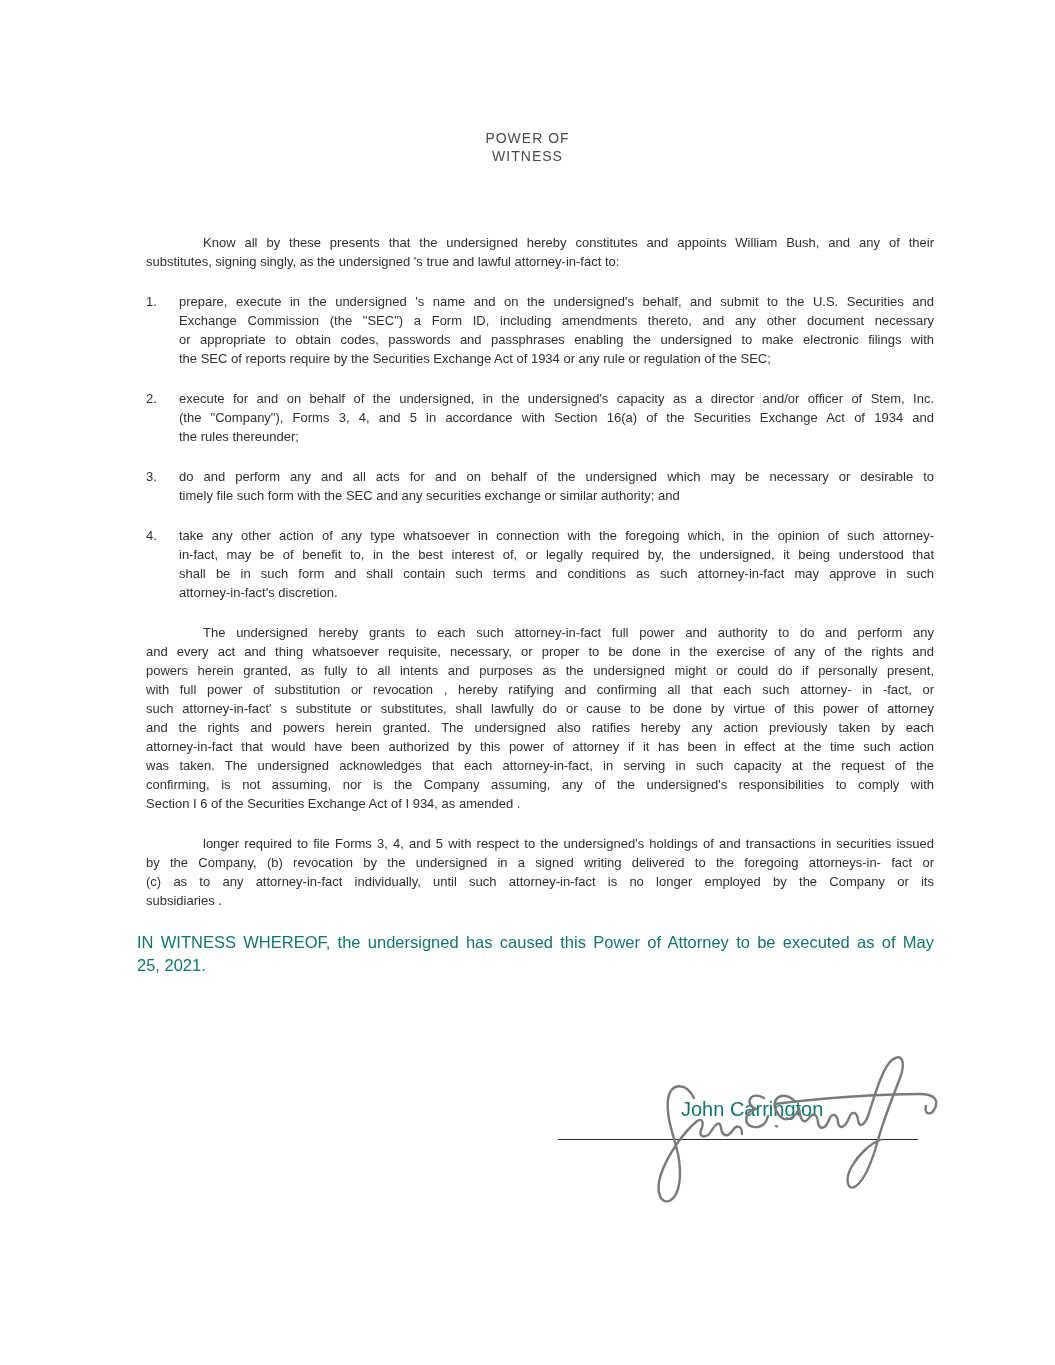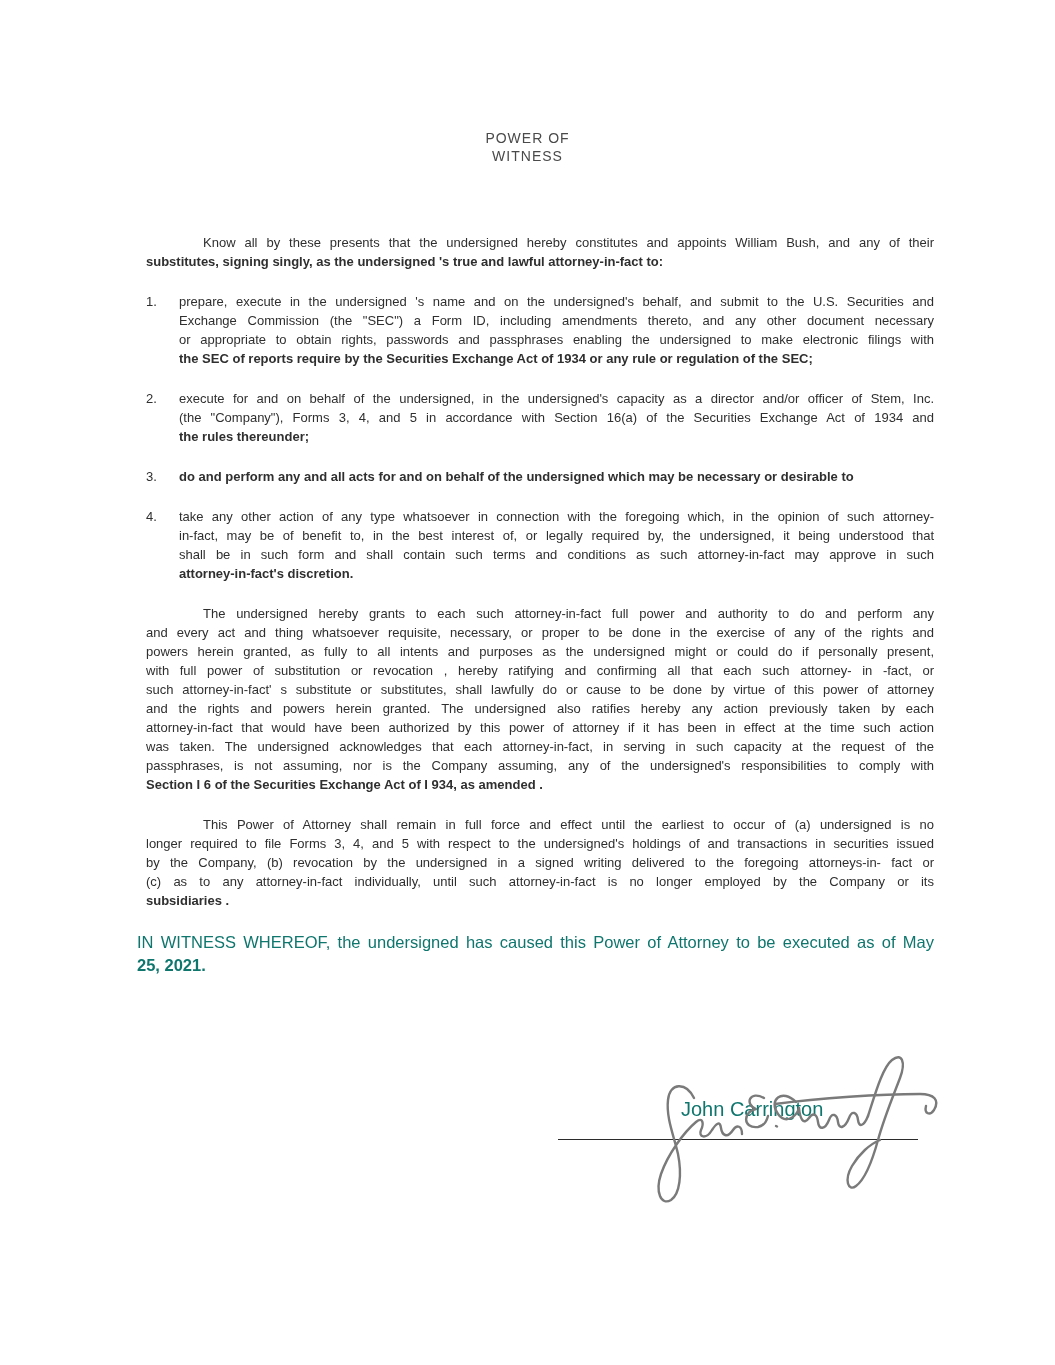--- a/index.html
+++ b/index.html
@@ -27,21 +27,21 @@
   .body {
     position: absolute;
     top: 233px;
     left: 146px;
     width: 788px;
     font-size: 13px;
     line-height: 19px;
   }
   .body > * + * { margin-top: 21px; }
   .line { text-align: justify; text-align-last: justify; }
-  .line:last-child { text-align-last: left; font-weight: bold; }
+  .line:last-child { text-align-last: left; }
   .indent-first .line:first-child { text-indent: 57px; }
   .list-item { display: flex; }
   .num { width: 33px; flex: 0 0 33px; }
   .item-lines { flex: 1; min-width: 0; }
   .witness {
     margin-left: -9px;
     width: 797px;
     font-size: 16.5px;
     line-height: 23px;
     color: #0f766e;
@@ -83,38 +83,39 @@
     <div class="para indent-first">
         <div class="line">Know all by these presents that the undersigned hereby constitutes and appoints William Bush, and any of their</div>
         <div class="line">substitutes, signing singly, as the undersigned 's true and lawful attorney-in-fact to:</div>
       </div>
 
     <div class="list-item">
       <div class="num">1.</div>
       <div class="item-lines">
           <div class="line">prepare, execute in the undersigned 's name and on the undersigned's behalf, and submit to the U.S. Securities and</div>
           <div class="line">Exchange Commission (the "SEC") a Form ID, including amendments thereto, and any other document necessary</div>
-          <div class="line">or appropriate to obtain rights, passwords and passphrases enabling the undersigned to make electronic filings with</div>
+          <div class="line">or appropriate to obtain codes, passwords and passphrases enabling the undersigned to make electronic filings with</div>
           <div class="line">the SEC of reports require by the Securities Exchange Act of 1934 or any rule or regulation of the SEC;</div>
         </div>
     </div>
 
     <div class="list-item">
       <div class="num">2.</div>
       <div class="item-lines">
           <div class="line">execute for and on behalf of the undersigned, in the undersigned's capacity as a director and/or officer of Stem, Inc.</div>
           <div class="line">(the "Company"), Forms 3, 4, and 5 in accordance with Section 16(a) of the Securities Exchange Act of 1934 and</div>
           <div class="line">the rules thereunder;</div>
         </div>
     </div>
 
     <div class="list-item">
       <div class="num">3.</div>
       <div class="item-lines">
           <div class="line">do and perform any and all acts for and on behalf of the undersigned which may be necessary or desirable to</div>
+          <div class="line">timely file such form with the SEC and any securities exchange or similar authority; and</div>
         </div>
     </div>
 
     <div class="list-item">
       <div class="num">4.</div>
       <div class="item-lines">
           <div class="line">take any other action of any type whatsoever in connection with the foregoing which, in the opinion of such attorney-</div>
           <div class="line">in-fact, may be of benefit to, in the best interest of, or legally required by, the undersigned, it being understood that</div>
           <div class="line">shall be in such form and shall contain such terms and conditions as such attorney-in-fact may approve in such</div>
           <div class="line">attorney-in-fact's discretion.</div>
@@ -123,26 +124,25 @@
 
     <div class="para indent-first">
         <div class="line">The undersigned hereby grants to each such attorney-in-fact full power and authority to do and perform any</div>
         <div class="line">and every act and thing whatsoever requisite, necessary, or proper to be done in the exercise of any of the rights and</div>
         <div class="line">powers herein granted, as fully to all intents and purposes as the undersigned might or could do if personally present,</div>
         <div class="line">with full power of substitution or revocation , hereby ratifying and confirming all that each such attorney- in -fact, or</div>
         <div class="line">such attorney-in-fact' s substitute or substitutes, shall lawfully do or cause to be done by virtue of this power of attorney</div>
         <div class="line">and the rights and powers herein granted. The undersigned also ratifies hereby any action previously taken by each</div>
         <div class="line">attorney-in-fact that would have been authorized by this power of attorney if it has been in effect at the time such action</div>
         <div class="line">was taken. The undersigned acknowledges that each attorney-in-fact, in serving in such capacity at the request of the</div>
-        <div class="line">passphrases, is not assuming, nor is the Company assuming, any of the undersigned's responsibilities to comply with</div>
+        <div class="line">confirming, is not assuming, nor is the Company assuming, any of the undersigned's responsibilities to comply with</div>
         <div class="line">Section I 6 of the Securities Exchange Act of I 934, as amended .</div>
       </div>
 
     <div class="para indent-first">
-        <div class="line">This Power of Attorney shall remain in full force and effect until the earliest to occur of (a) undersigned is no</div>
         <div class="line">longer required to file Forms 3, 4, and 5 with respect to the undersigned's holdings of and transactions in securities issued</div>
         <div class="line">by the Company, (b) revocation by the undersigned in a signed writing delivered to the foregoing attorneys-in- fact or</div>
         <div class="line">(c) as to any attorney-in-fact individually, until such attorney-in-fact is no longer employed by the Company or its</div>
         <div class="line">subsidiaries .</div>
       </div>
 
     <div class="para witness">
         <div class="line">IN WITNESS WHEREOF, the undersigned has caused this Power of Attorney to be executed as of May</div>
         <div class="line">25, 2021.</div>
       </div>

